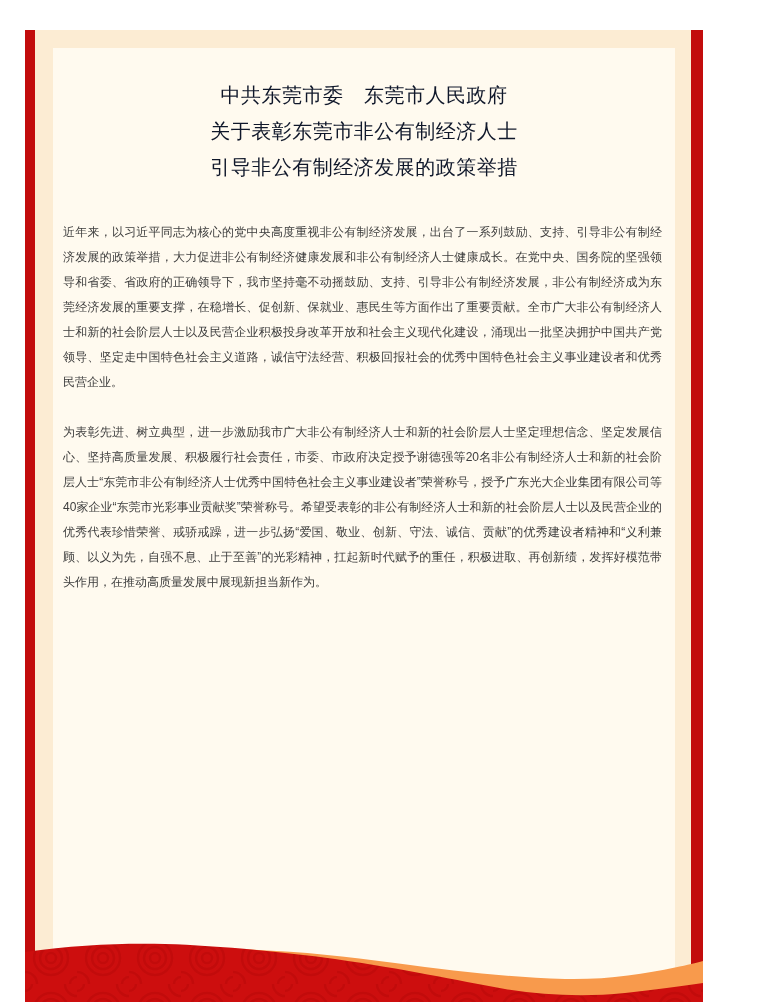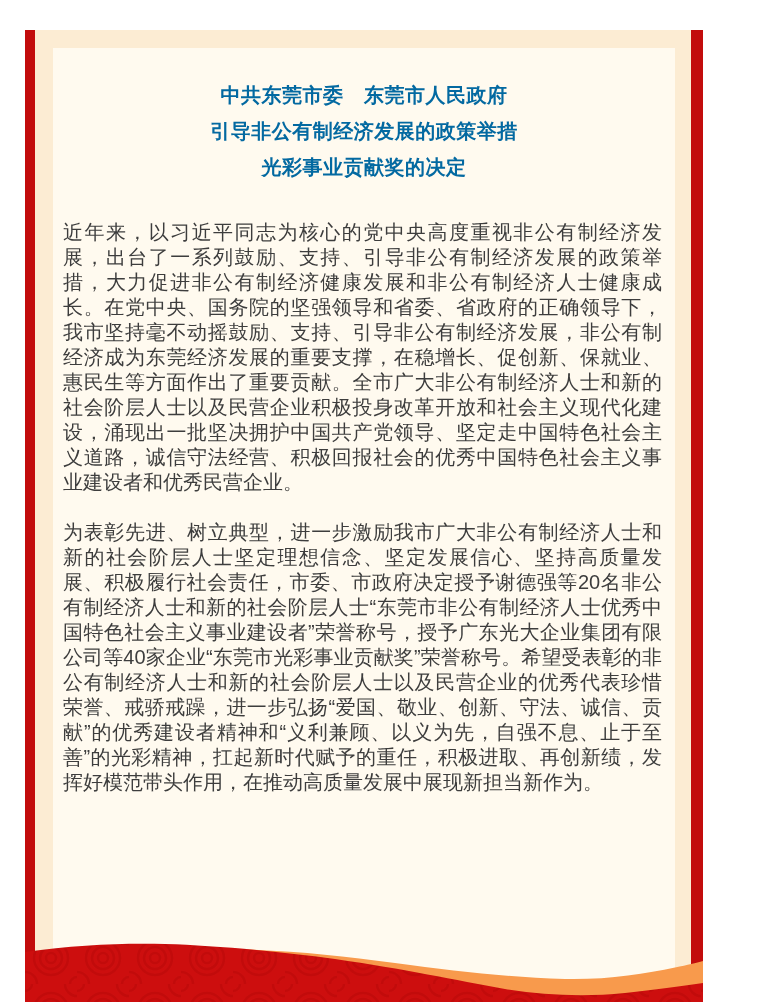--- a/index.html
+++ b/index.html
@@ -35,32 +35,32 @@
     bottom: 0;
     background: #fffaef;
   }
   .title-block {
     padding-top: 29px;
   }
   .title-line {
     margin: 0;
     font-size: 20px;
     line-height: 36px;
-    font-weight: 700;
-    color: #0369a1;
+    font-weight: 400;
+    color: #0f172a;
     text-align: center;
     letter-spacing: 0.5px;
   }
   .body-block {
     margin-top: 35px;
     padding: 0 13px 0 10px;
   }
   .body-block p {
     margin: 0 0 25px 0;
-    font-size: 20px;
+    font-size: 12px;
     line-height: 25px;
     color: #3d3d3d;
     text-align: justify;
     text-justify: inter-ideograph;
     word-break: break-all;
   }
   .wave {
     position: absolute;
     left: 0;
     bottom: 0;
@@ -72,22 +72,22 @@
 </head>
 <body>
 
 <div class="doc">
   <div class="edge left"></div>
   <div class="edge right"></div>
 
   <div class="card">
     <div class="title-block">
       <p class="title-line">中共东莞市委　东莞市人民政府</p>
+      <p class="title-line">关于表彰东莞市非公有制经济人士</p>
       <p class="title-line">引导非公有制经济发展的政策举措</p>
-      <p class="title-line">光彩事业贡献奖的决定</p>
     </div>
 
     <div class="body-block">
       <p>近年来，以习近平同志为核心的党中央高度重视非公有制经济发展，出台了一系列鼓励、支持、引导非公有制经济发展的政策举措，大力促进非公有制经济健康发展和非公有制经济人士健康成长。在党中央、国务院的坚强领导和省委、省政府的正确领导下，我市坚持毫不动摇鼓励、支持、引导非公有制经济发展，非公有制经济成为东莞经济发展的重要支撑，在稳增长、促创新、保就业、惠民生等方面作出了重要贡献。全市广大非公有制经济人士和新的社会阶层人士以及民营企业积极投身改革开放和社会主义现代化建设，涌现出一批坚决拥护中国共产党领导、坚定走中国特色社会主义道路，诚信守法经营、积极回报社会的优秀中国特色社会主义事业建设者和优秀民营企业。</p>
       <p>为表彰先进、树立典型，进一步激励我市广大非公有制经济人士和新的社会阶层人士坚定理想信念、坚定发展信心、坚持高质量发展、积极履行社会责任，市委、市政府决定授予谢德强等20名非公有制经济人士和新的社会阶层人士“东莞市非公有制经济人士优秀中国特色社会主义事业建设者”荣誉称号，授予广东光大企业集团有限公司等40家企业“东莞市光彩事业贡献奖”荣誉称号。希望受表彰的非公有制经济人士和新的社会阶层人士以及民营企业的优秀代表珍惜荣誉、戒骄戒躁，进一步弘扬“爱国、敬业、创新、守法、诚信、贡献”的优秀建设者精神和“义利兼顾、以义为先，自强不息、止于至善”的光彩精神，扛起新时代赋予的重任，积极进取、再创新绩，发挥好模范带头作用，在推动高质量发展中展现新担当新作为。</p>
     </div>
   </div>
 
   <svg class="wave" viewBox="0 0 678 70" preserveAspectRatio="none" aria-hidden="true">
     <defs>

